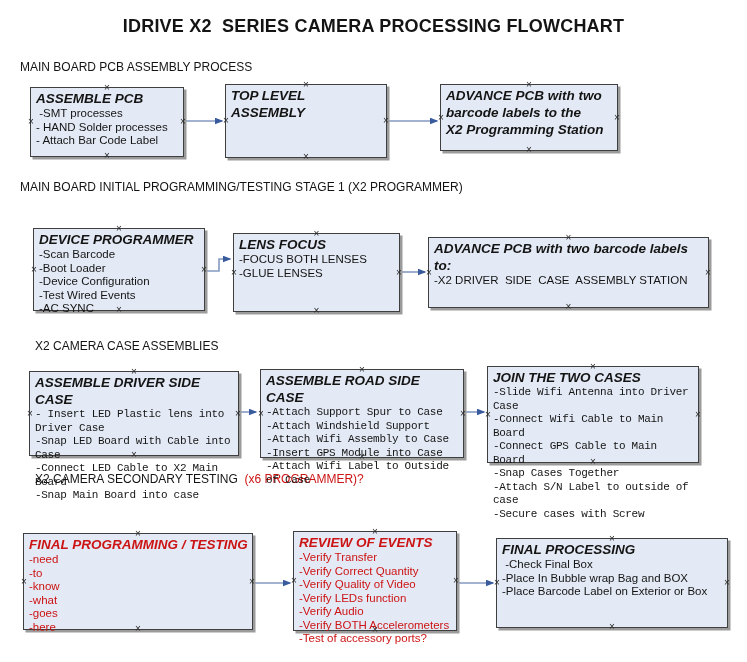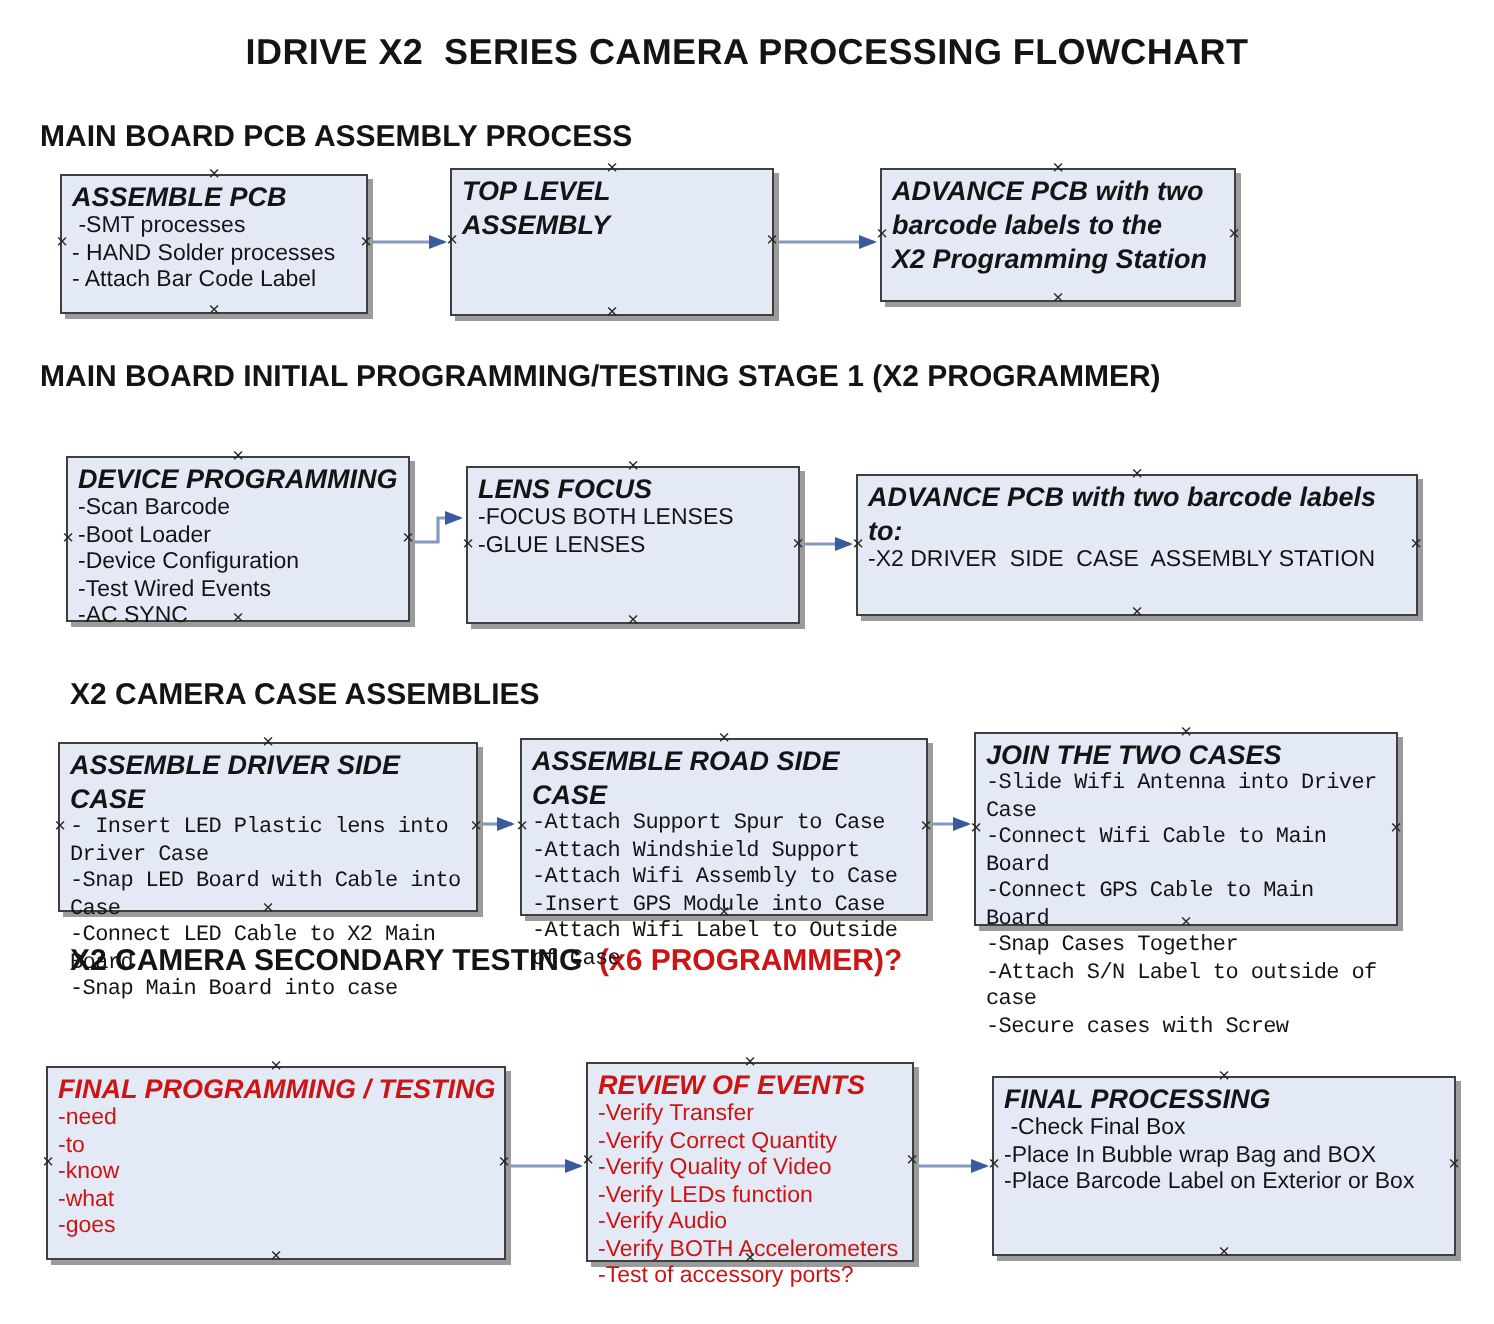--- a/index.html
+++ b/index.html
@@ -6,21 +6,21 @@
   #stage{
     position:relative;width:747px;height:662px;background:#ffffff;
     font-family:"Liberation Sans","DejaVu Sans",sans-serif;
     color:var(--text_black,#111);overflow:hidden;
   }
   #doc-title{
     position:absolute;top:16px;left:0;width:747px;text-align:center;
     font-size:18px;font-weight:bold;letter-spacing:0.2px;white-space:pre;
   }
   .sec-heading{
-    position:absolute;font-size:15px;font-weight:bold;white-space:pre;
+    position:absolute;font-size:12px;font-weight:normal;white-space:pre;
   }
   .sec-heading .red-part{color:var(--accent_red,#c11);}
   #h1{left:20px;top:60px;}
   #h2{left:20px;top:180px;}
   #h3{left:35px;top:339px;}
   #h4{left:35px;top:472px;}
   .fc-box{
     position:absolute;
     background:var(--box_fill,#e4eaf5);
     border:1.5px solid var(--box_border,#3f3f3f);
@@ -108,21 +108,21 @@
 barcode labels to the
  X2 Programming Station</div>
     <div class="fc-items"></div>
   <span class="handle" style="left: 50%; top: 0%;">×</span>
       <span class="handle" style="left: 100%; top: 50%;">×</span>
       <span class="handle" style="left: 50%; top: 100%;">×</span>
       <span class="handle" style="left: 0%; top: 50%;">×</span>
     </div>
 
   <div id="b21" class="fc-box">
-    <div class="fc-title">DEVICE PROGRAMMING</div>
+    <div class="fc-title">DEVICE PROGRAMMER</div>
     <div class="fc-items">
         <div class="item">-Scan Barcode</div>
         <div class="item">-Boot Loader</div>
         <div class="item">-Device Configuration</div>
         <div class="item">-Test Wired Events</div>
         <div class="item">-AC SYNC</div>
       </div>
   <span class="handle" style="left: 50%; top: 0%;">×</span>
       <span class="handle" style="left: 100%; top: 50%;">×</span>
       <span class="handle" style="left: 50%; top: 100%;">×</span>
@@ -194,20 +194,21 @@
     </div>
 
   <div id="b41" class="fc-box red">
     <div class="fc-title">FINAL PROGRAMMING / TESTING</div>
     <div class="fc-items">
         <div class="item">-need</div>
         <div class="item">-to</div>
         <div class="item">-know</div>
         <div class="item">-what</div>
         <div class="item">-goes</div>
+        <div class="item">-here</div>
       </div>
   <span class="handle" style="left: 50%; top: 0%;">×</span>
       <span class="handle" style="left: 100%; top: 50%;">×</span>
       <span class="handle" style="left: 50%; top: 100%;">×</span>
       <span class="handle" style="left: 0%; top: 50%;">×</span>
     </div>
   <div id="b42" class="fc-box red">
     <div class="fc-title">REVIEW OF EVENTS</div>
     <div class="fc-items">
         <div class="item">-Verify Transfer</div>

